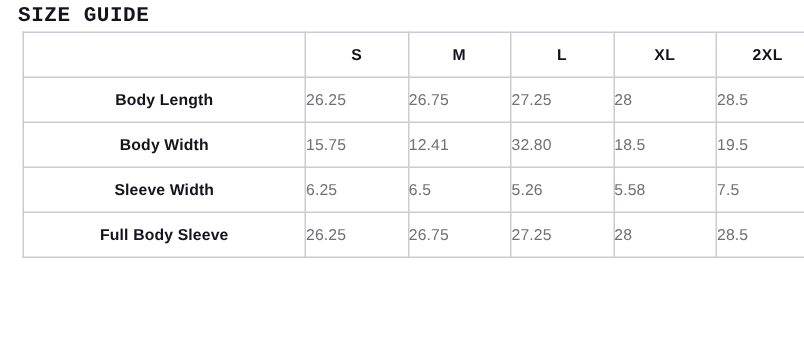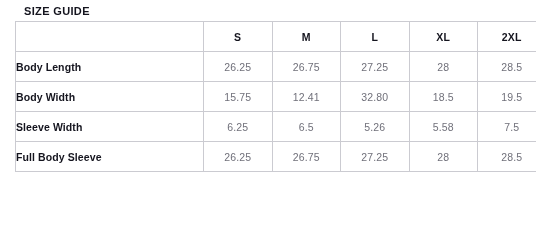--- a/index.html
+++ b/index.html
@@ -17,29 +17,30 @@
 
   .page {
     position: relative;
     width: 536px;
     height: 189px;
     box-sizing: border-box;
   }
 
   .guide-title {
     position: absolute;
-    left: 24px;
+    left: 12px;
     top: 4px;
-    font-size: 11px;
+    font-size: 14px;
     font-weight: bold;
     color: #14141e;
     letter-spacing: 0.35px;
     text-transform: uppercase;
     line-height: 14px;
     white-space: nowrap;
+    font-family: Liberation Mono, monospace;
   }
 
   .size-table-wrap {
     position: absolute;
     left: 15px;
     top: 21px;
     width: 505px;
   }
 
   table.size-table {
@@ -68,30 +69,30 @@
   }
 
   th.size-head {
     text-align: center;
     font-weight: bold;
     color: #14141e;
     letter-spacing: 0.3px;
   }
 
   td.row-label {
-    text-align: left;
+    text-align: center;
     padding-right: 51px;
     font-weight: bold;
     color: #14141e;
     letter-spacing: 0.1px;
     white-space: nowrap;
   }
 
   td.measure-value {
-    text-align: center;
+    text-align: left;
     font-weight: normal;
     color: #70707a;
     letter-spacing: 0.1px;
   }
 </style>
 </head>
 <body>
 
 <div class="page">
 

